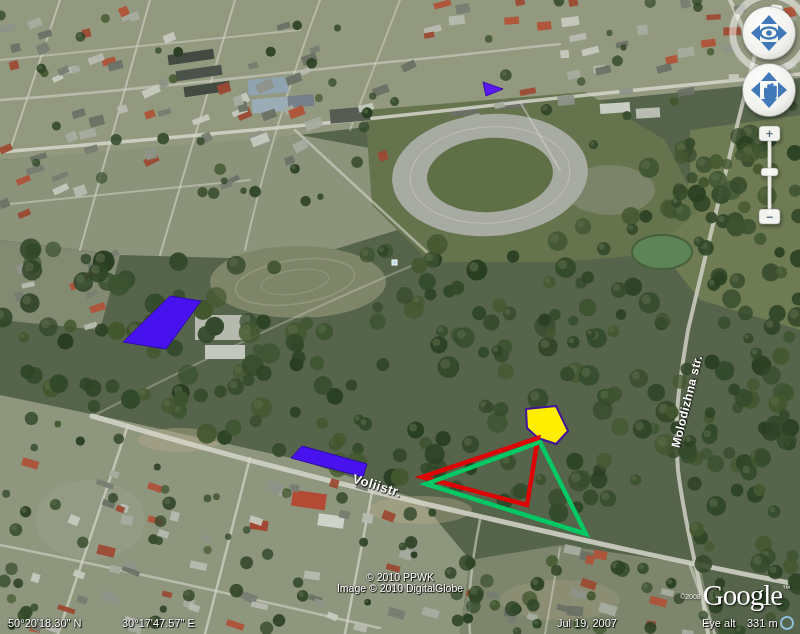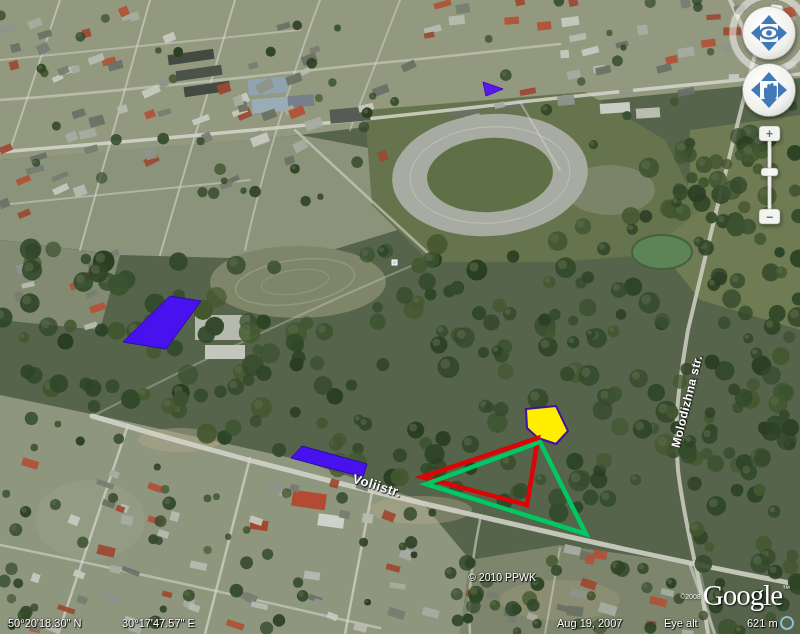--- a/index.html
+++ b/index.html
@@ -9,33 +9,33 @@
   .stage svg{position:absolute;left:0;top:0;}
   #map-bg{z-index:1;}
   #overlay-svg{z-index:5;}
   #nav{z-index:20;right:0;left:auto;}
   .street-label{position:absolute;z-index:8;color:#fff;font-size:13px;font-weight:bold;
     letter-spacing:.5px;text-shadow:1px 1px 1px rgba(0,0,0,.85),0 0 2px rgba(0,0,0,.6);
     white-space:nowrap;}
   #lbl-voli{left:352px;top:478px;transform:rotate(17deg);}
   #lbl-molod{left:630px;top:382px;width:120px;font-size:12px;
     transform:rotate(-76deg);transform-origin:center;}
-  .copyright{position:absolute;z-index:10;left:236px;top:572px;width:300px;text-align:right;
+  .copyright{position:absolute;z-index:10;left:250px;top:572px;width:300px;text-align:center;
     color:#fff;font-size:10.5px;line-height:10.8px;
     text-shadow:1px 1px 1px #000,0 0 2px rgba(0,0,0,.8);}
   .google-logo{position:absolute;z-index:10;left:680px;top:579px;color:#fff;
     text-shadow:1px 1px 2px rgba(0,0,0,.9);}
   .google-logo .c2008{font-size:7px;vertical-align:6px;opacity:.85;margin-right:2px;}
   .google-logo .gtxt{font-family:"Liberation Serif",serif;font-size:29px;letter-spacing:-1px;}
   .google-logo .tm{font-size:8px;vertical-align:14px;opacity:.9;}
   .statusbar{position:absolute;z-index:10;left:0;top:614px;width:800px;height:20px;
     color:#fff;font-size:11px;text-shadow:1px 1px 1px #000,0 0 2px #000;}
   .statusbar span{position:absolute;top:3px;white-space:pre;}
   #st-lat{left:8px;} #st-lon{left:122px;} #st-date{left:557px;}
-  #st-eyelbl{left:664px;} #st-eyeval{left:747px;}
+  #st-eyelbl{left:702px;} #st-eyeval{left:747px;}
   .stream{position:absolute;left:780px;top:2px;width:10px;height:10px;border-radius:50%;
     border:2px solid #93c5e6;opacity:.95;}
 </style>
 </head>
 <body>
 
 <div class="stage">
 
   <svg id="map-bg" width="800" height="634" viewBox="0 0 800 634">
     <rect x="0" y="0" width="800" height="634" fill="#55644a"></rect>
@@ -919,32 +919,33 @@
       <polygon points="526,409 556,406 568,431 556,444 538,438 527,428" fill="#ffee00" stroke="#40129b" stroke-width="2" stroke-linejoin="miter"></polygon>
       <polygon points="538,438 422,477 527,505" fill="none" stroke="#dc0404" stroke-width="4.5" stroke-linejoin="miter"></polygon>
       <polygon points="540,442 426,484 586,534" fill="none" stroke="#00c964" stroke-width="4.5" stroke-linejoin="miter"></polygon>
     </svg>
 
   <div class="street-label" id="lbl-voli">Voliistr.</div>
   <div class="street-label" id="lbl-molod">Molodizhna str.</div>
 
   <div class="copyright">
     <div>© 2010 PPWK</div>
+    <div>Image © 2010 DigitalGlobe</div>
   </div>
 
   <div class="google-logo">
     <span class="c2008">©2008</span><span class="gtxt">Google</span><span class="tm">™</span>
   </div>
 
   <div class="statusbar">
     <span id="st-lat">50°20'18.30" N</span>
     <span id="st-lon">30°17'47.57" E</span>
-    <span id="st-date">Aug 19, 2007</span>
+    <span id="st-date">Jul 19, 2007</span>
     <span id="st-eyelbl">Eye alt</span>
-    <span id="st-eyeval">621 m</span>
+    <span id="st-eyeval">331 m</span>
     <div class="stream"></div>
   </div>
 
   <svg id="nav" width="95" height="240" viewBox="705 0 95 240" style="left:705px;top:0;">
     <defs>
       <radialGradient id="jg" cx="40%" cy="35%" r="75%">
         <stop offset="0%" stop-color="#ffffff"></stop>
           <stop offset="70%" stop-color="#f0f0ec"></stop>
           <stop offset="100%" stop-color="#d4d4cf"></stop>
       </radialGradient>

